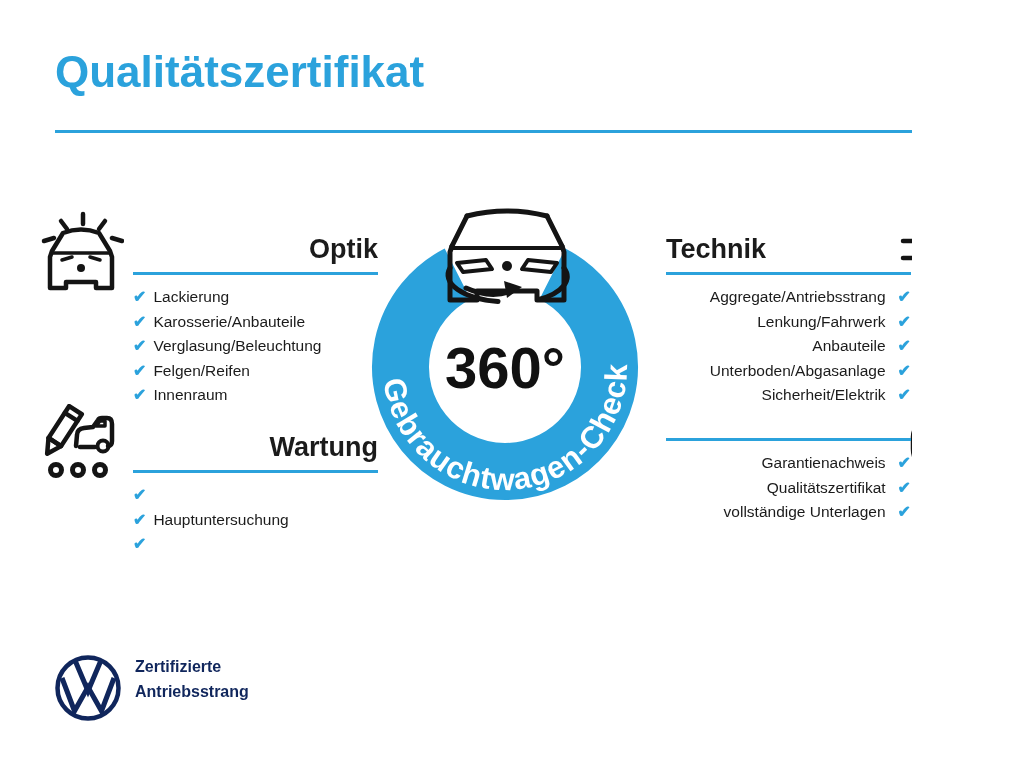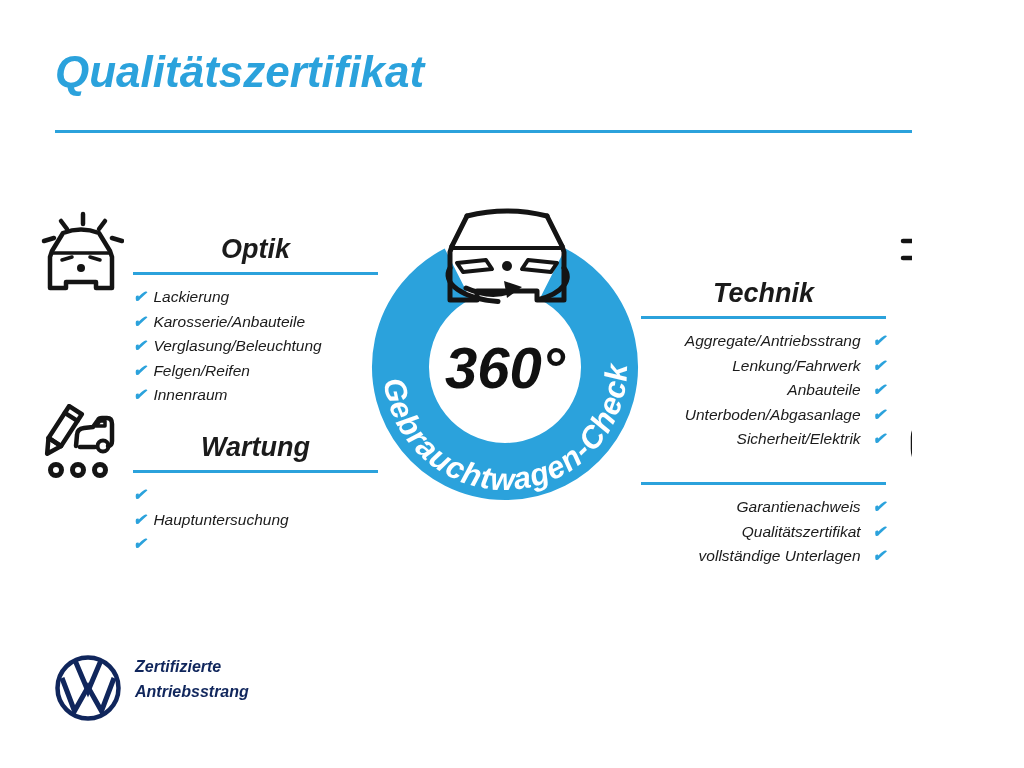--- a/index.html
+++ b/index.html
@@ -4,31 +4,31 @@
 <style>
   :root{
     --accent:#2ba2dc;
     --navy:#10265c;
     --ink:#141414;
     --text:#1b1b1b;
   }
   html,body{margin:0;padding:0;background:#fff;}
   .page{
     position:relative;width:912px;height:768px;background:#fff;overflow:hidden;
-    font-family:"Liberation Sans",sans-serif;color:var(--text);font-style:italic;
+    font-family:"Liberation Sans",sans-serif;color:var(--text);
   }
   .page-title{
     position:absolute;left:55px;top:46px;margin:0;
     font-size:44px;line-height:52px;font-weight:bold;color:var(--accent);
     letter-spacing:0px;
   }
   .title-rule{position:absolute;left:55px;top:130px;width:917px;height:3px;background:var(--accent);}
   .section{position:absolute;width:245px;}
-  .sec-left{left:133px;text-align:center;}
-  .sec-right{left:641px;text-align:center;margin-top:44px;}
+  .sec-left{left:133px;text-align:right;}
+  .sec-right{left:666px;text-align:left;}
   #sec-optik,#sec-technik{top:233px;}
   #sec-wartung,#sec-garantie{top:431px;}
   .section h2{margin:0;font-size:27px;line-height:32px;font-weight:bold;color:var(--text);}
   .section .rule{height:3px;background:var(--accent);margin-top:7px;}
   .section ul{list-style:none;margin:10px 0 0 0;padding:0;}
   .section li{
     display:flex;align-items:baseline;gap:7px;
     font-size:15.5px;line-height:24.5px;color:var(--text);
   }
   .sec-left li{justify-content:flex-start;}

